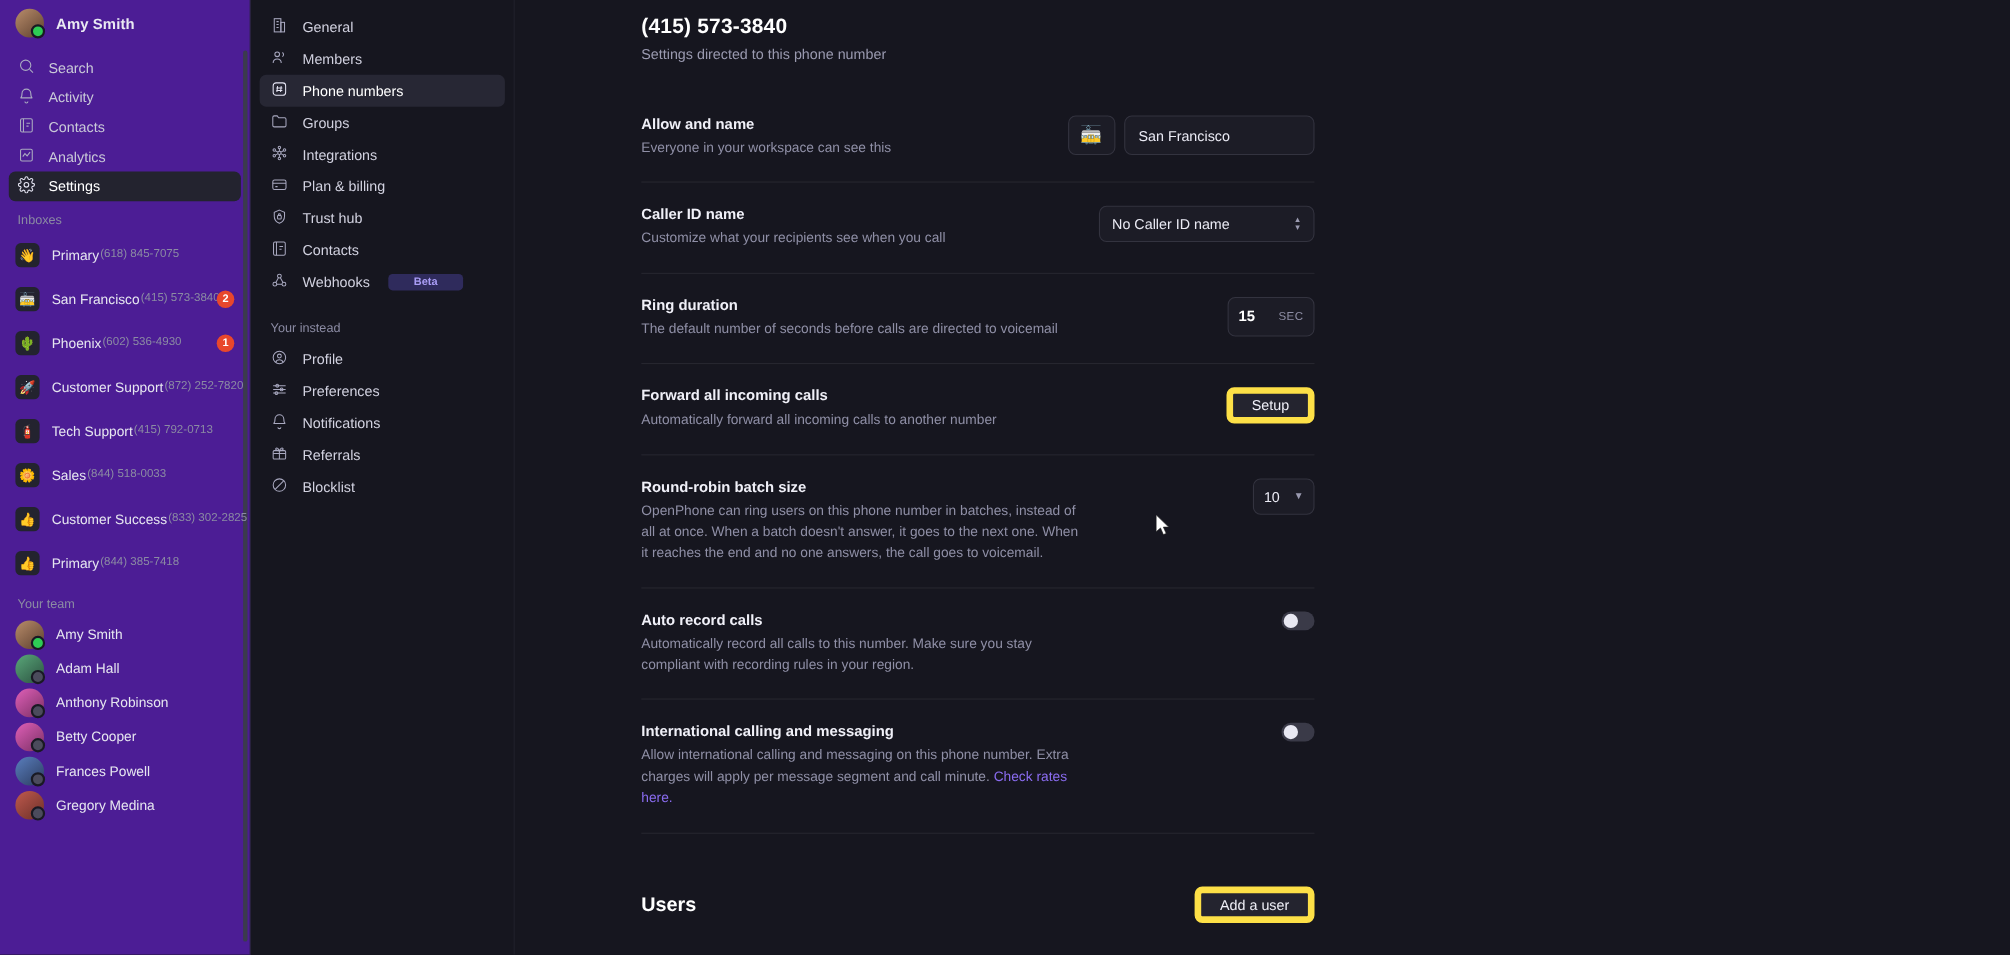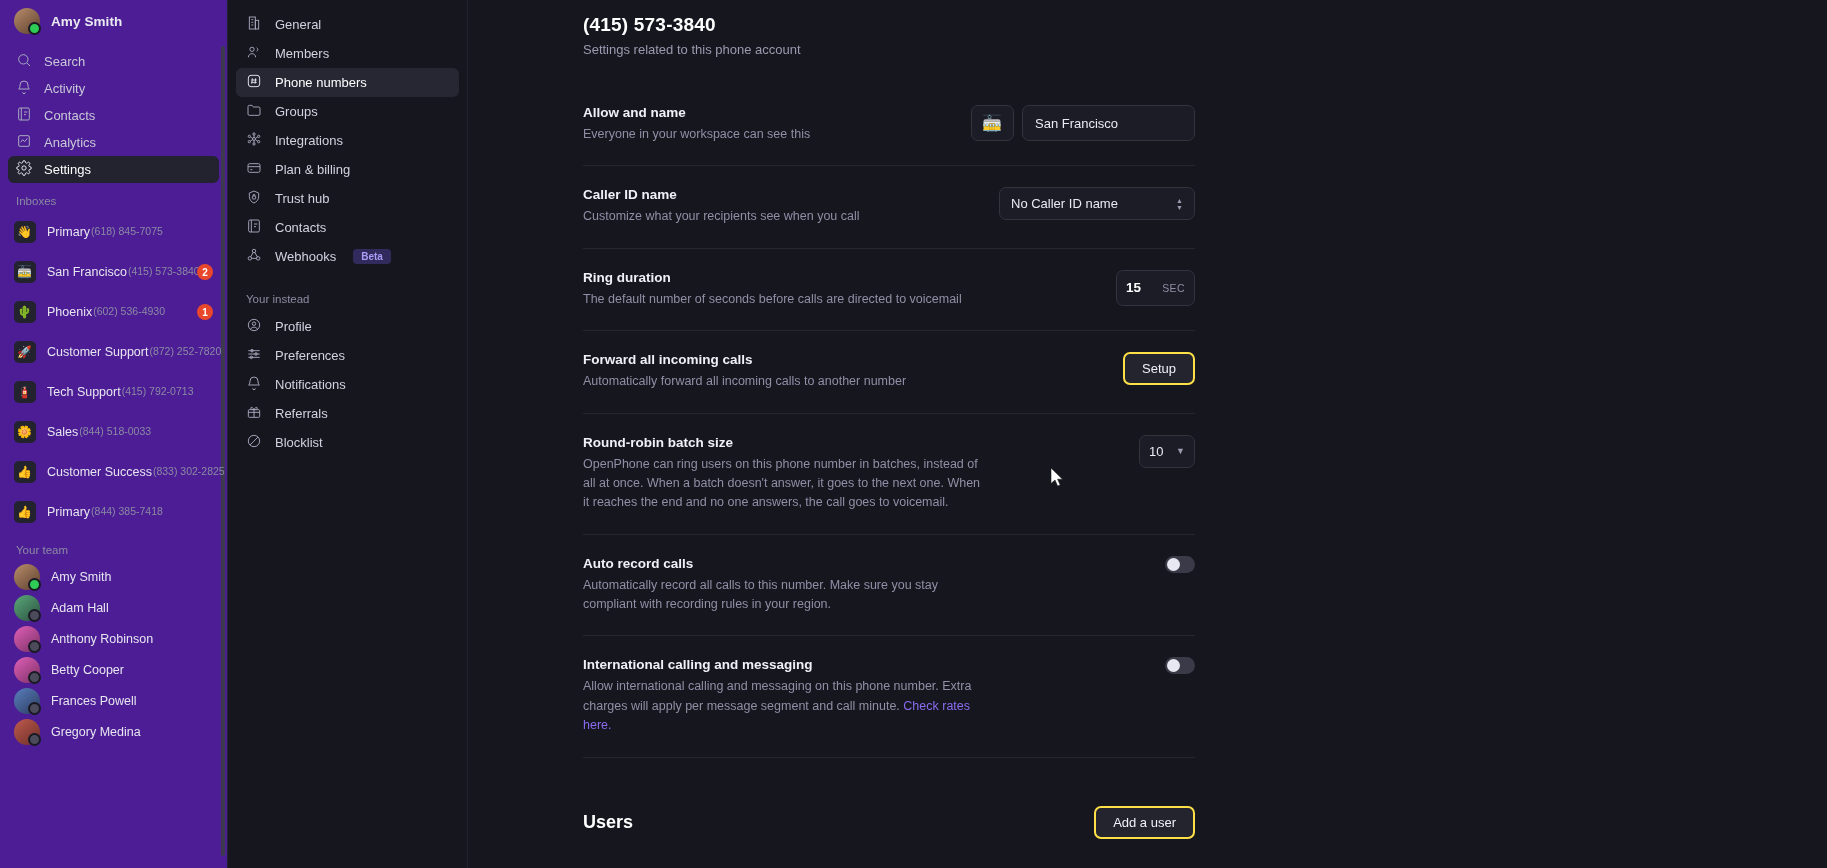--- a/index.html
+++ b/index.html
@@ -84,21 +84,21 @@
     display:flex; align-items:center; gap:13px;
     margin: 0 8px; height:29px; padding: 0 10px; border-radius:6px;
     color:#d2d2e0; font-size:13px; cursor:pointer;
   }
   .sub-item.active { background:#272734; color:#fff; }
   .sub-item svg { width:16px; height:16px; flex:0 0 16px; stroke:#a9a9c0; fill:none; stroke-width:1.4; }
   .sub-item.active svg { stroke:#e8e8f6; }
   .sub-sec { font-size:11.5px; color:#8b8ba3; padding: 22px 18px 7px 18px; }
   .beta {
     background:#2f2b5c; color:#a99cf5; font-size:10px; font-weight:600;
-    padding:2px 8px; border-radius:4px; margin-left:4px;
+    padding:2px 23px; border-radius:4px; margin-left:4px;
   }
 
   
   .main { flex:1; height:868px; position:relative; overflow:hidden; background:#16161f; }
   .content { position:absolute; left:0; top:0; width:100%; padding: 14px 0 0 0; }
   .inner { width: 612px; margin-left: 115px; }
 
   .page-title { font-size:19px; font-weight:700; color:#fff; letter-spacing:.2px; }
   .page-sub { font-size:13px; color:#9a9ab0; margin-top:6px; }
 
@@ -136,21 +136,21 @@
   .select-box .caret span { font-size:7px; color:#9a9ab0; line-height:5px; }
   .num-box {
     width:79px; height:36px; border:1px solid #33333f; border-radius:7px;
     background:#1c1c26; display:flex; align-items:center; justify-content:space-between;
     padding:0 9px;
   }
   .num-val { font-size:13.5px; font-weight:700; color:#fff; }
   .num-unit { font-size:10.5px; color:#8f8fa6; letter-spacing:.4px; }
   .btn {
     height:33px; padding:0 17px; border-radius:7px;
-    border:2px solid #fde047; background:#24242f; color:#f0f0f8;
+    border:6px solid #fde047; background:#24242f; color:#f0f0f8;
     font-size:13px; font-family:"Liberation Sans",sans-serif; cursor:pointer;
   }
   .mini-select {
     width:56px; height:33px; border:1px solid #33333f; border-radius:7px;
     background:#1c1c26; color:#eaeaf4; font-size:13px;
     display:flex; align-items:center; justify-content:space-between;
     padding:0 9px; cursor:pointer;
   }
   .mini-select .chev { font-size:9px; color:#9a9ab0; }
 
@@ -452,21 +452,21 @@
           </svg></span>
       <span>Blocklist</span>
     </div>
   </div>
 
   <div class="main">
     <div class="content">
       <div class="inner">
 
         <div class="page-title">(415) 573-3840</div>
-        <div class="page-sub">Settings related to this phone account</div>
+        <div class="page-sub">Settings directed to this phone number</div>
 
         <div style="height:27px"></div>
 
         <div class="row">
           <div class="row-left">
             <div class="row-title">Allow and name</div>
             <div class="row-desc">Everyone in your workspace can see this</div>
           </div>
           <div class="row-right">
             <div class="icon-box">🚋</div>

